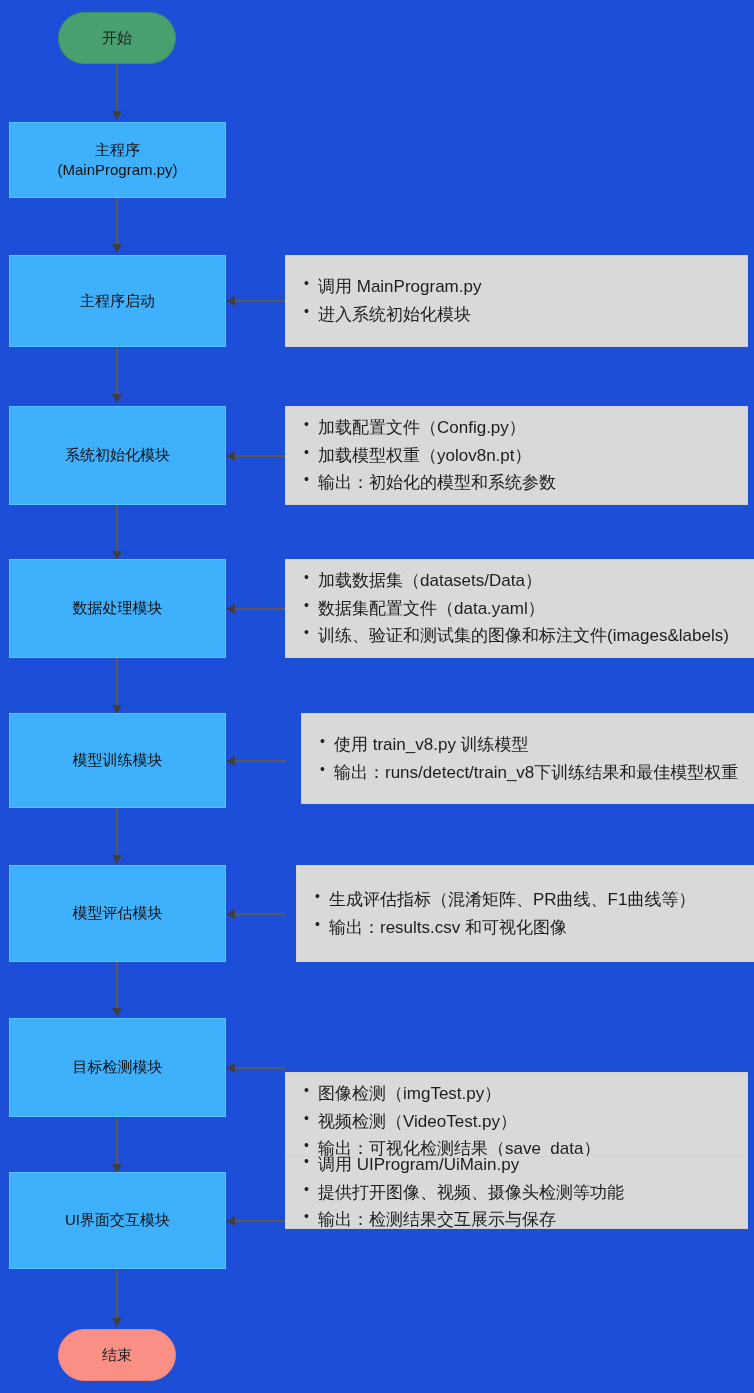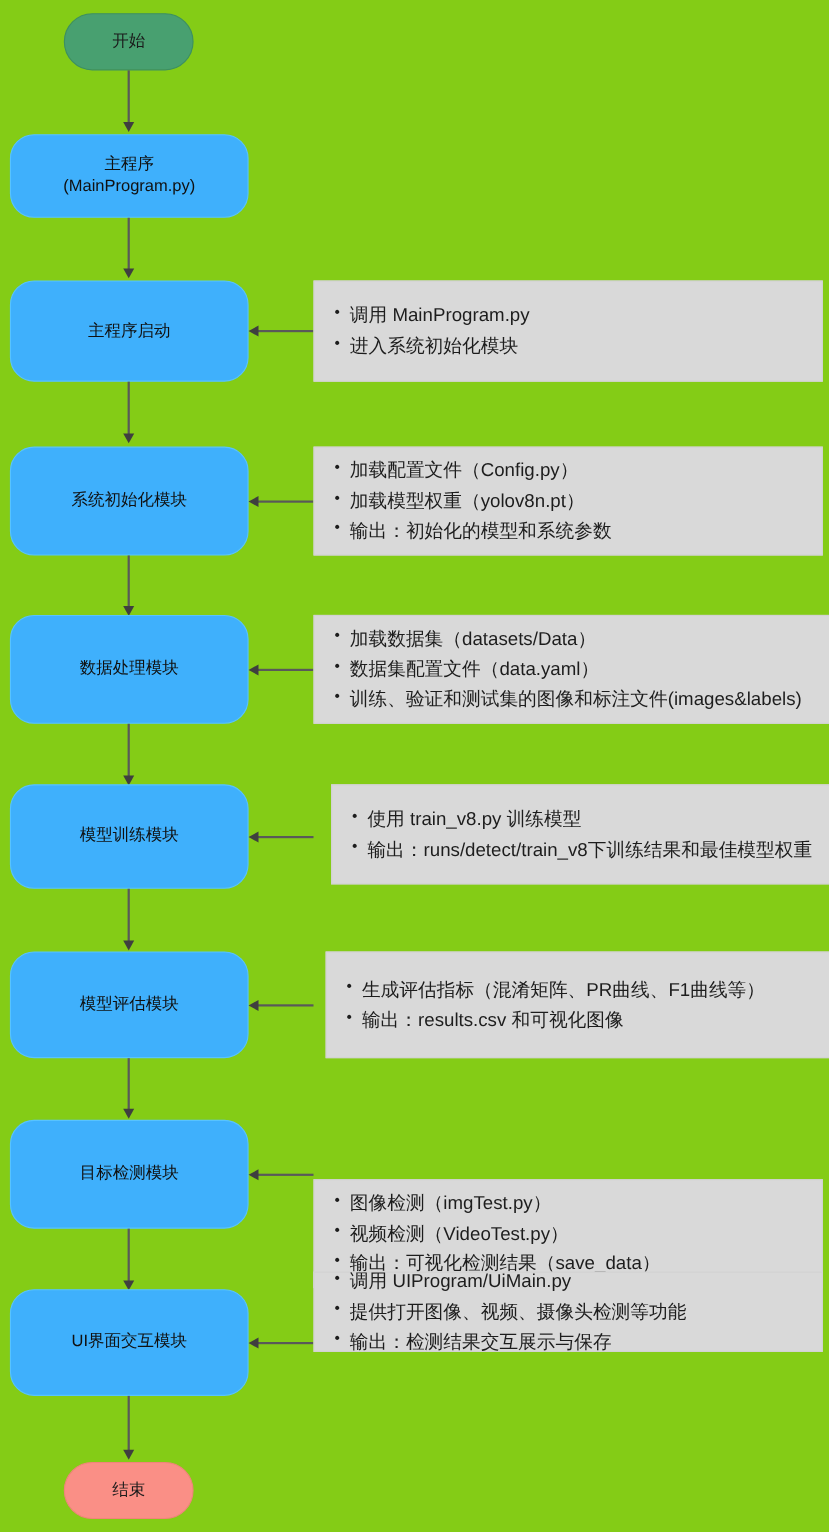--- a/index.html
+++ b/index.html
@@ -9,34 +9,33 @@
     background: #ffffff;
   }
   body {
     font-family: "Liberation Sans", "DejaVu Sans", sans-serif;
     color: #1a1a1a;
   }
   #canvas {
     position: relative;
     width: 754px;
     height: 1393px;
-    background: #84cc16;
+    background: #1d4ed8;
     overflow: hidden;
   }
 
   
   .node {
     position: absolute;
     box-sizing: border-box;
     display: flex;
     align-items: center;
     justify-content: center;
     text-align: center;
     line-height: 1.35;
-    border-radius: 22px;
   }
 
   .node.terminator {
     border-radius: 40px;
     font-size: 15px;
     color: #1b1b1b;
   }
   .node.start {
     background: #48a070;
     border: 1px solid #3c8f62;

